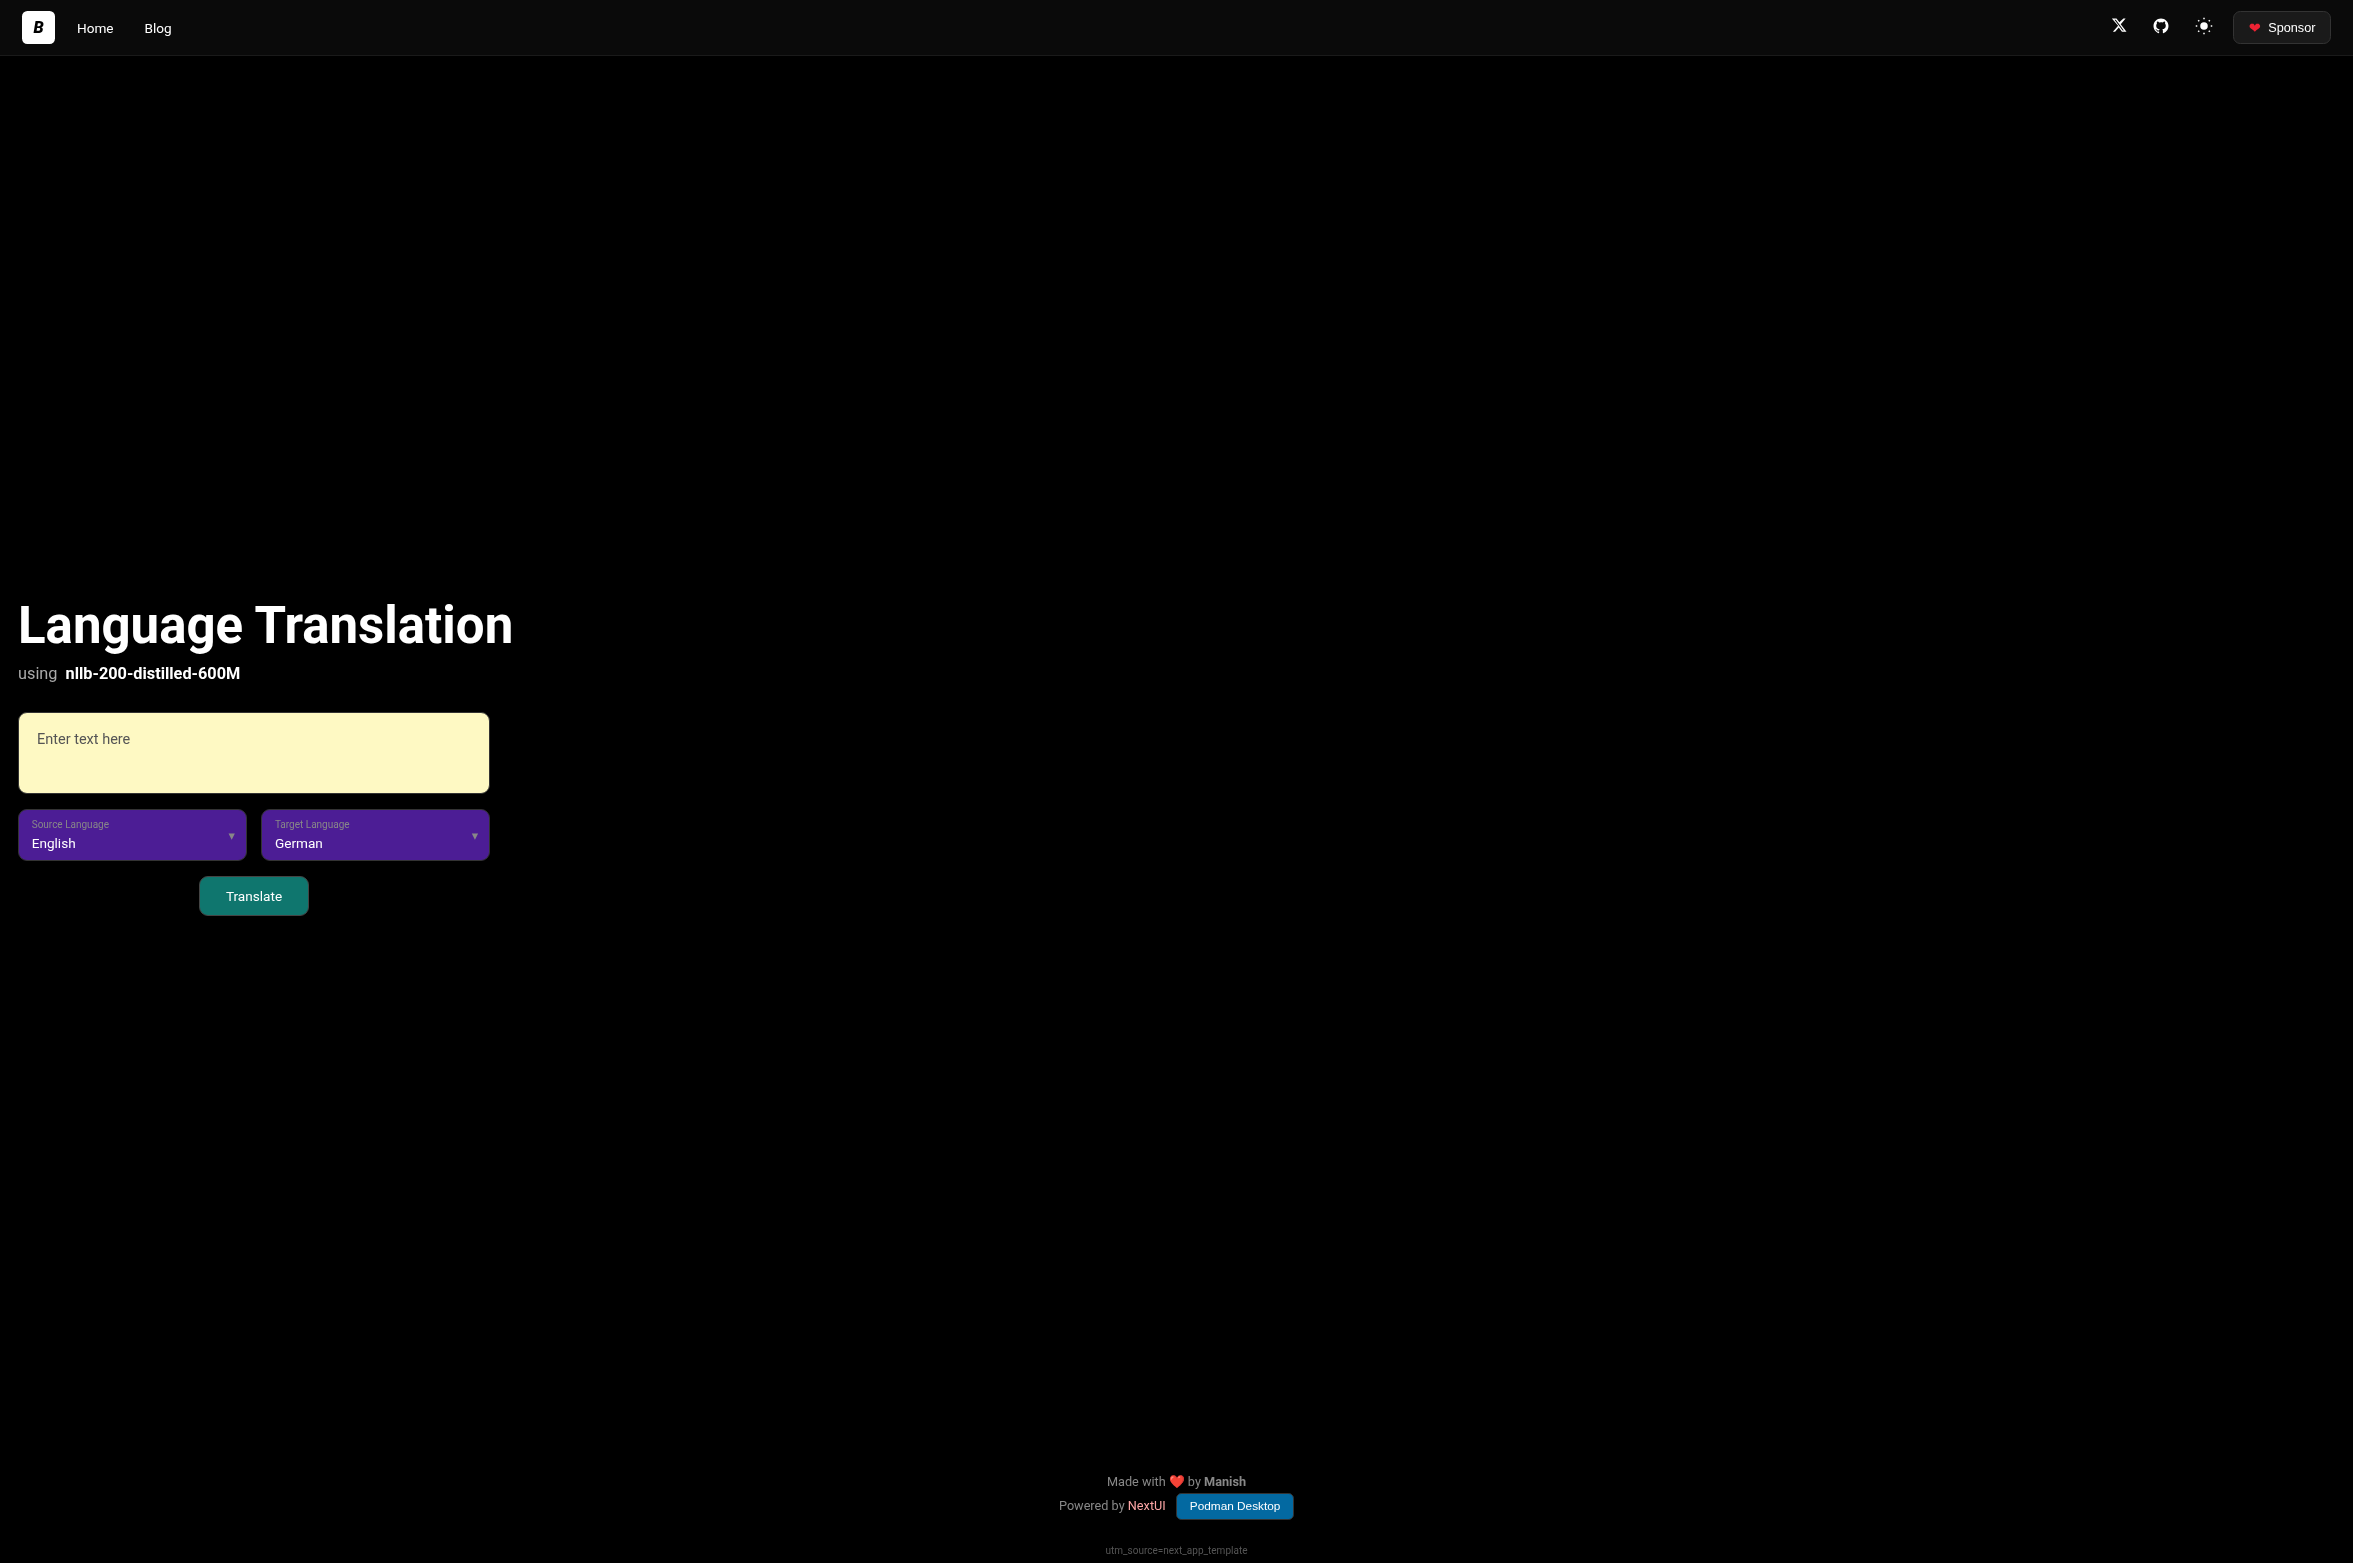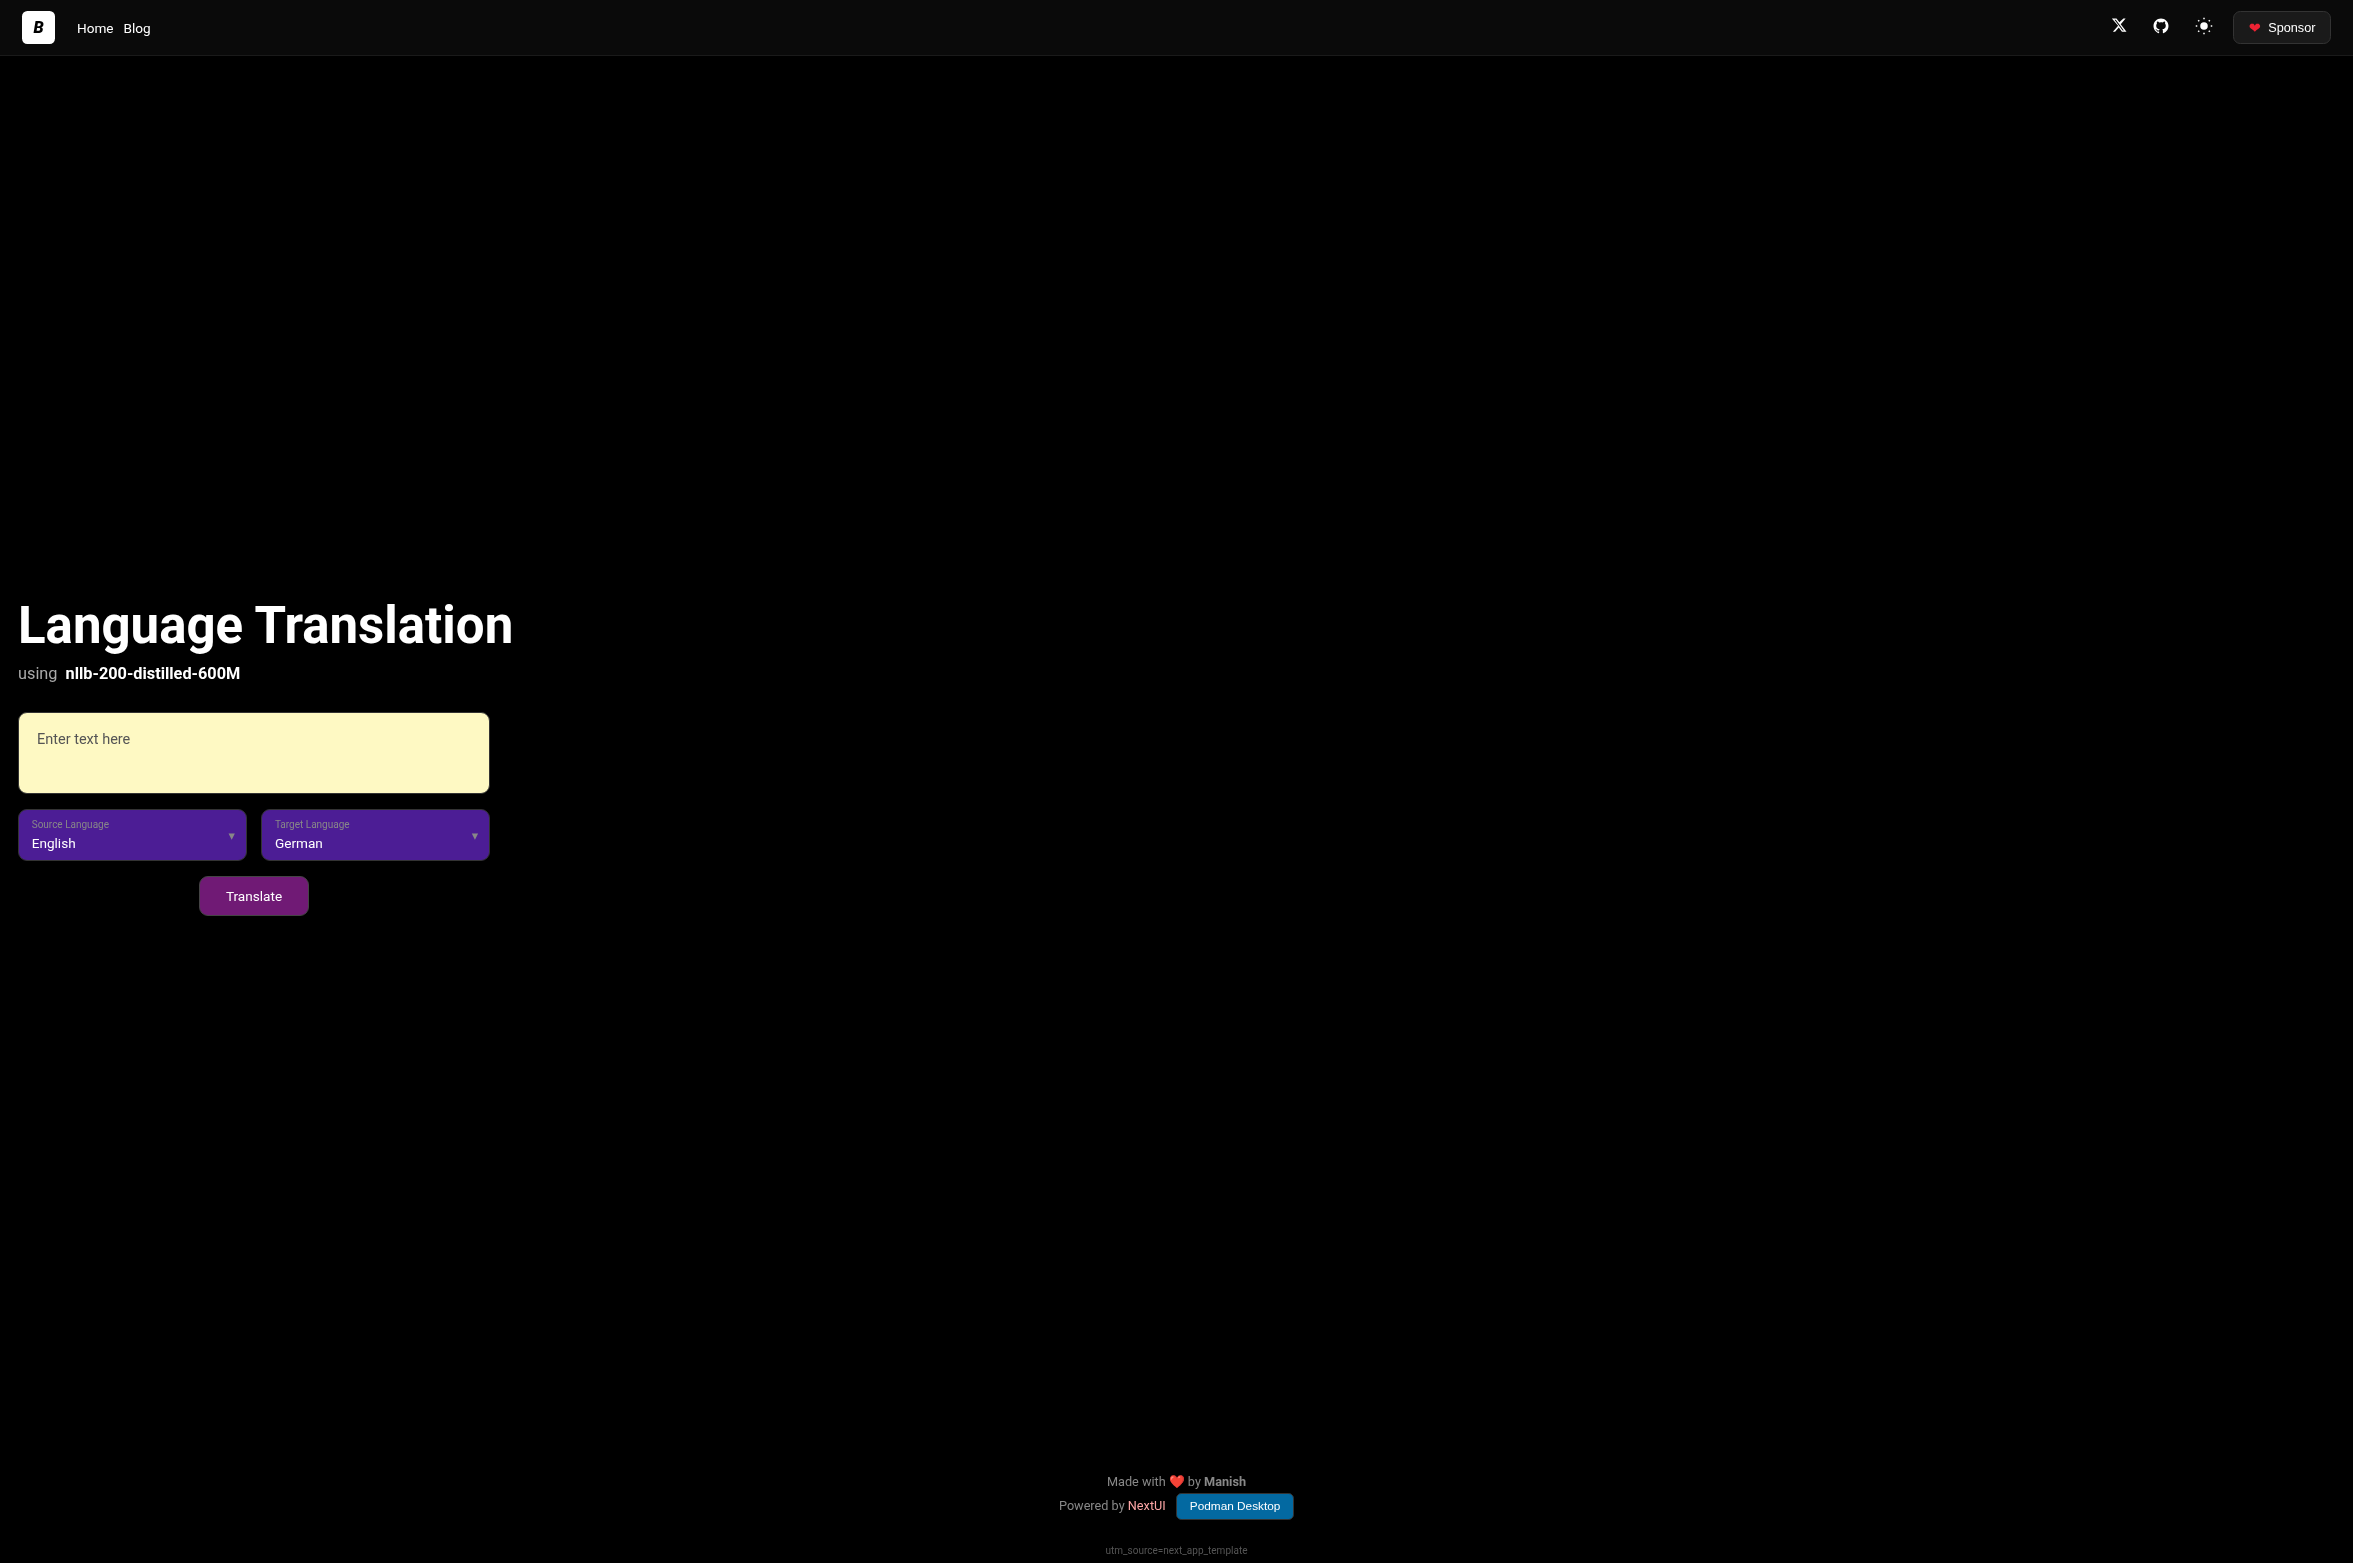--- a/index.html
+++ b/index.html
@@ -39,21 +39,21 @@
       justify-content: center;
       font-weight: 900;
       font-size: 16.3px;
       color: #000;
       font-style: italic;
       cursor: pointer;
     }
 
     .nav-links {
       display: flex;
-      gap: 10px;
+      gap: 31px;
     }
 
     .nav-link {
       color: #fff;
       text-decoration: none;
       font-size: 13.6px;
       cursor: pointer;
     }
 
     .navbar-right {
@@ -186,21 +186,21 @@
       right: 11px;
       top: 50%;
       transform: translateY(-50%);
       color: #888;
       font-size: 12.7px;
       pointer-events: none;
     }
 
     .translate-btn {
       align-self: center;
-      background: #701a75;
+      background: #0f766e;
       border: 0.9px solid #444;
       color: #fff;
       padding: 11px 25.4px;
       border-radius: 9px;
       font-size: 13.6px;
       cursor: pointer;
       font-family: inherit;
       transition: background 0.15s;
     }
 

